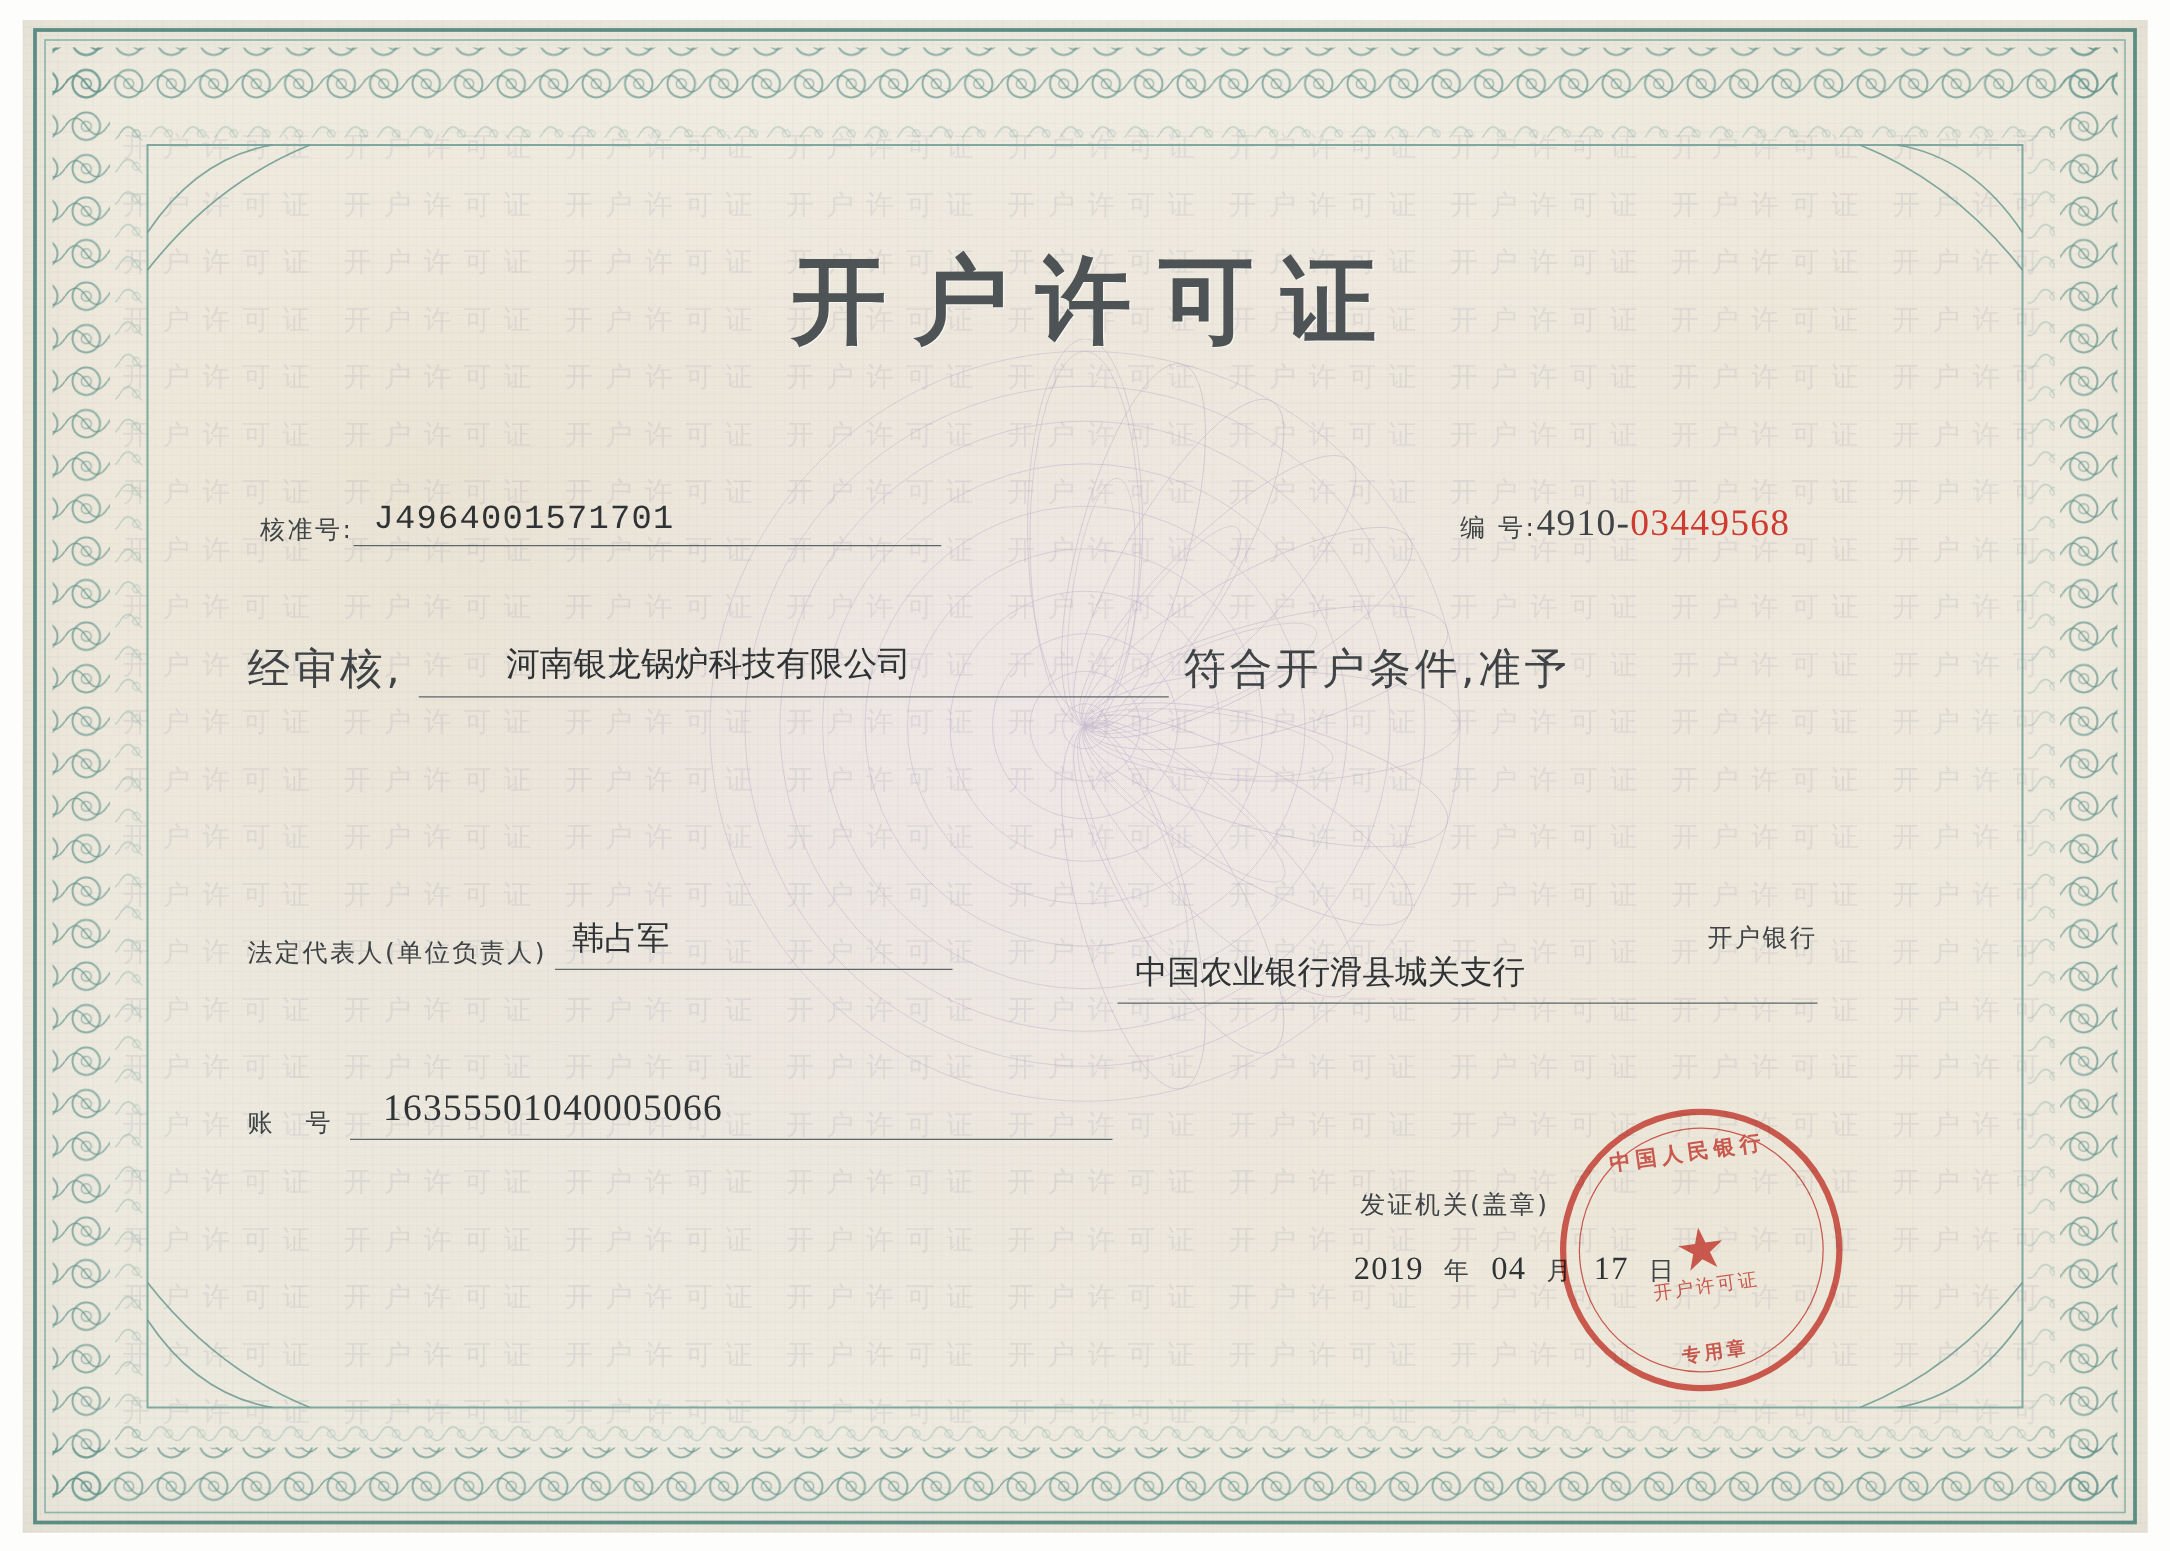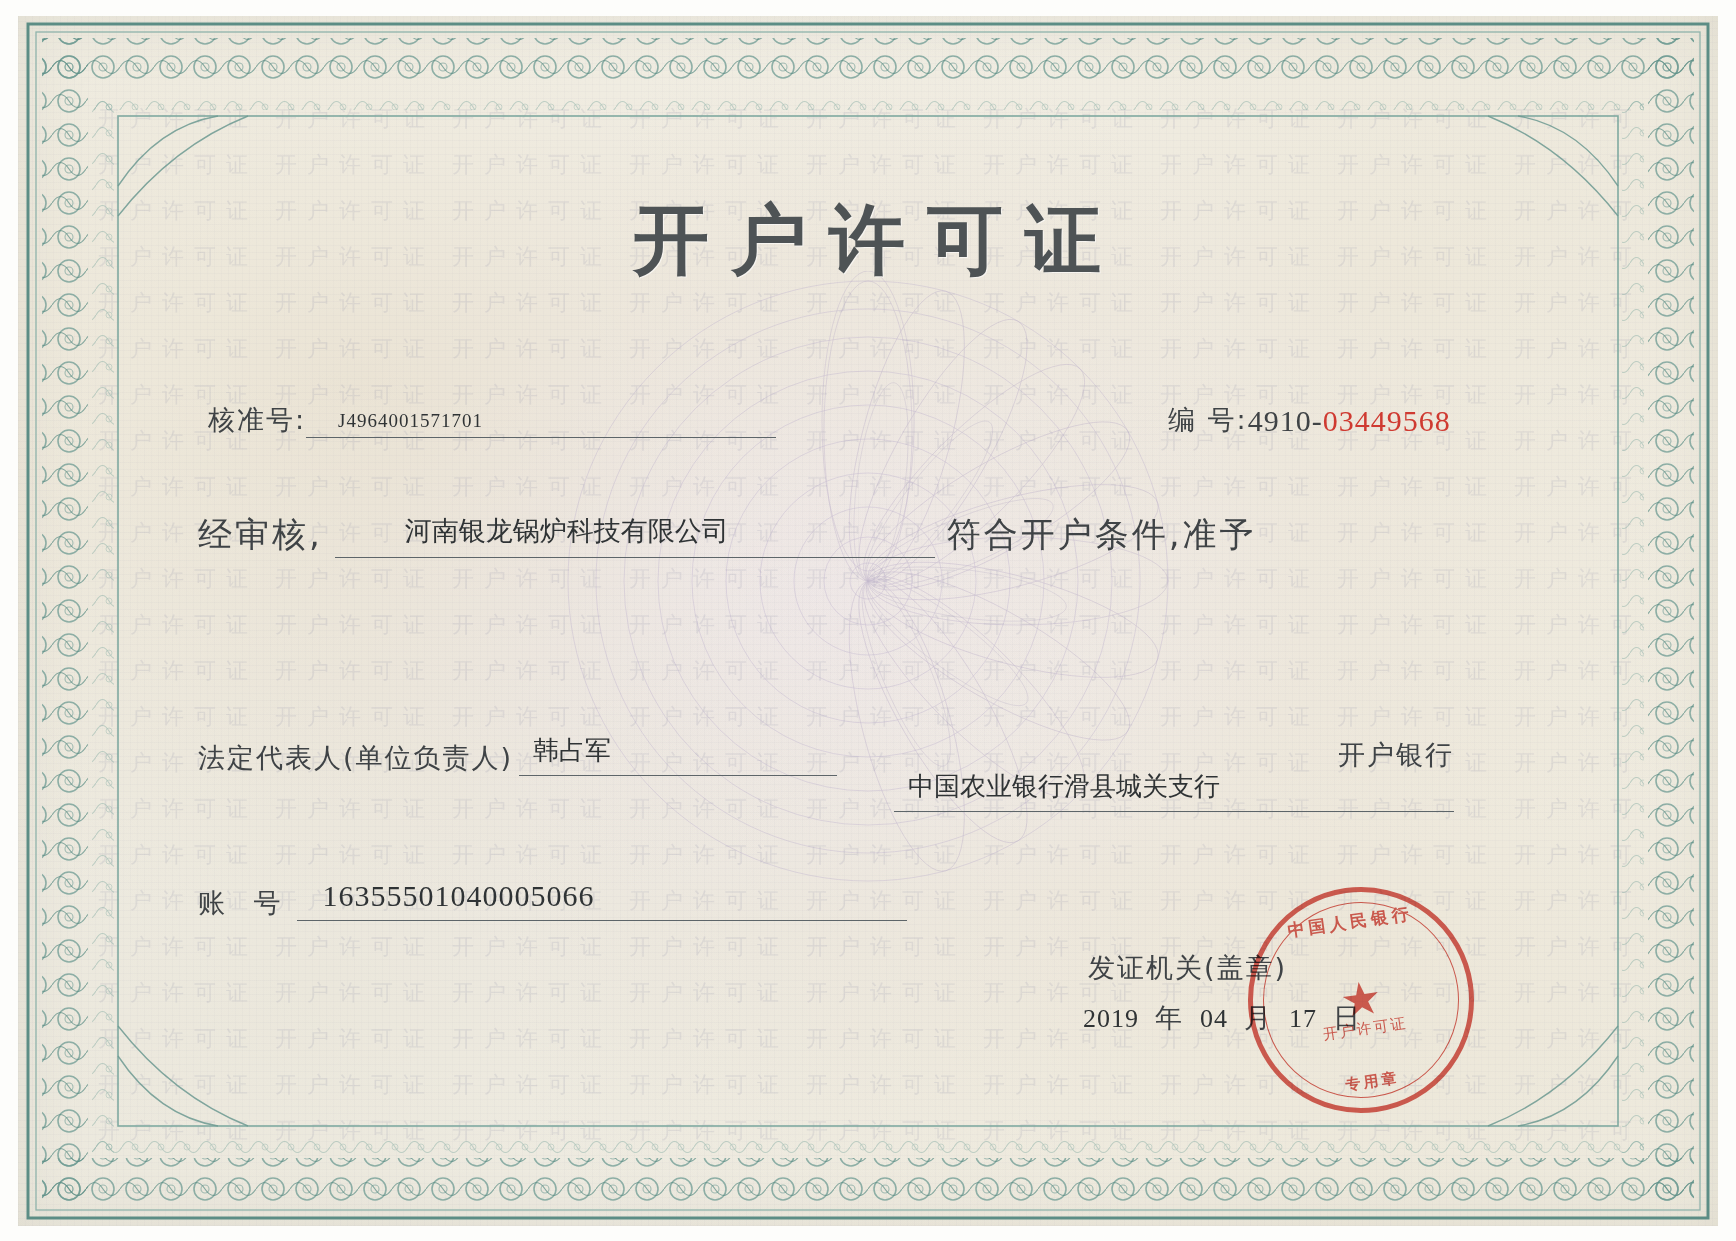--- a/index.html
+++ b/index.html
@@ -90,21 +90,21 @@
   }
 
   .row {
     position: absolute;
     display: flex;
     align-items: flex-end;
   }
 
   .label {
     font-family: "DejaVu Sans", sans-serif;
-    font-size: 27px;
+    font-size: 20px;
     color: #3f4346;
     white-space: nowrap;
     letter-spacing: 2px;
   }
   .label-wide {
     letter-spacing: 10px;
     margin-top: 43px;
   }
 
   .fill-line {
@@ -121,21 +121,21 @@
     white-space: nowrap;
   }
   .fill-value.hand {
     font-family: "DejaVu Serif", serif;
     font-size: 26px;
   }
 
   
   #approval-row { left: 80px; top: 290px; }
   #approval-row .fill-line { width: 470px; height: 34px; }
-  #approval-row .fill-value { font-family: Liberation Serif, serif; font-size: 19px; letter-spacing: 1px; margin-left: 16px; }
+  #approval-row .fill-value { font-family: Liberation Mono, monospace; font-size: 27px; letter-spacing: 1px; }
 
   #serial-row {
     left: 1040px; top: 290px;
     font-family: "DejaVu Sans", sans-serif;
     font-size: 28px;
     color: #3f4346;
     letter-spacing: 2px;
   }
   .serial-red {
     color: #cf3a31;

